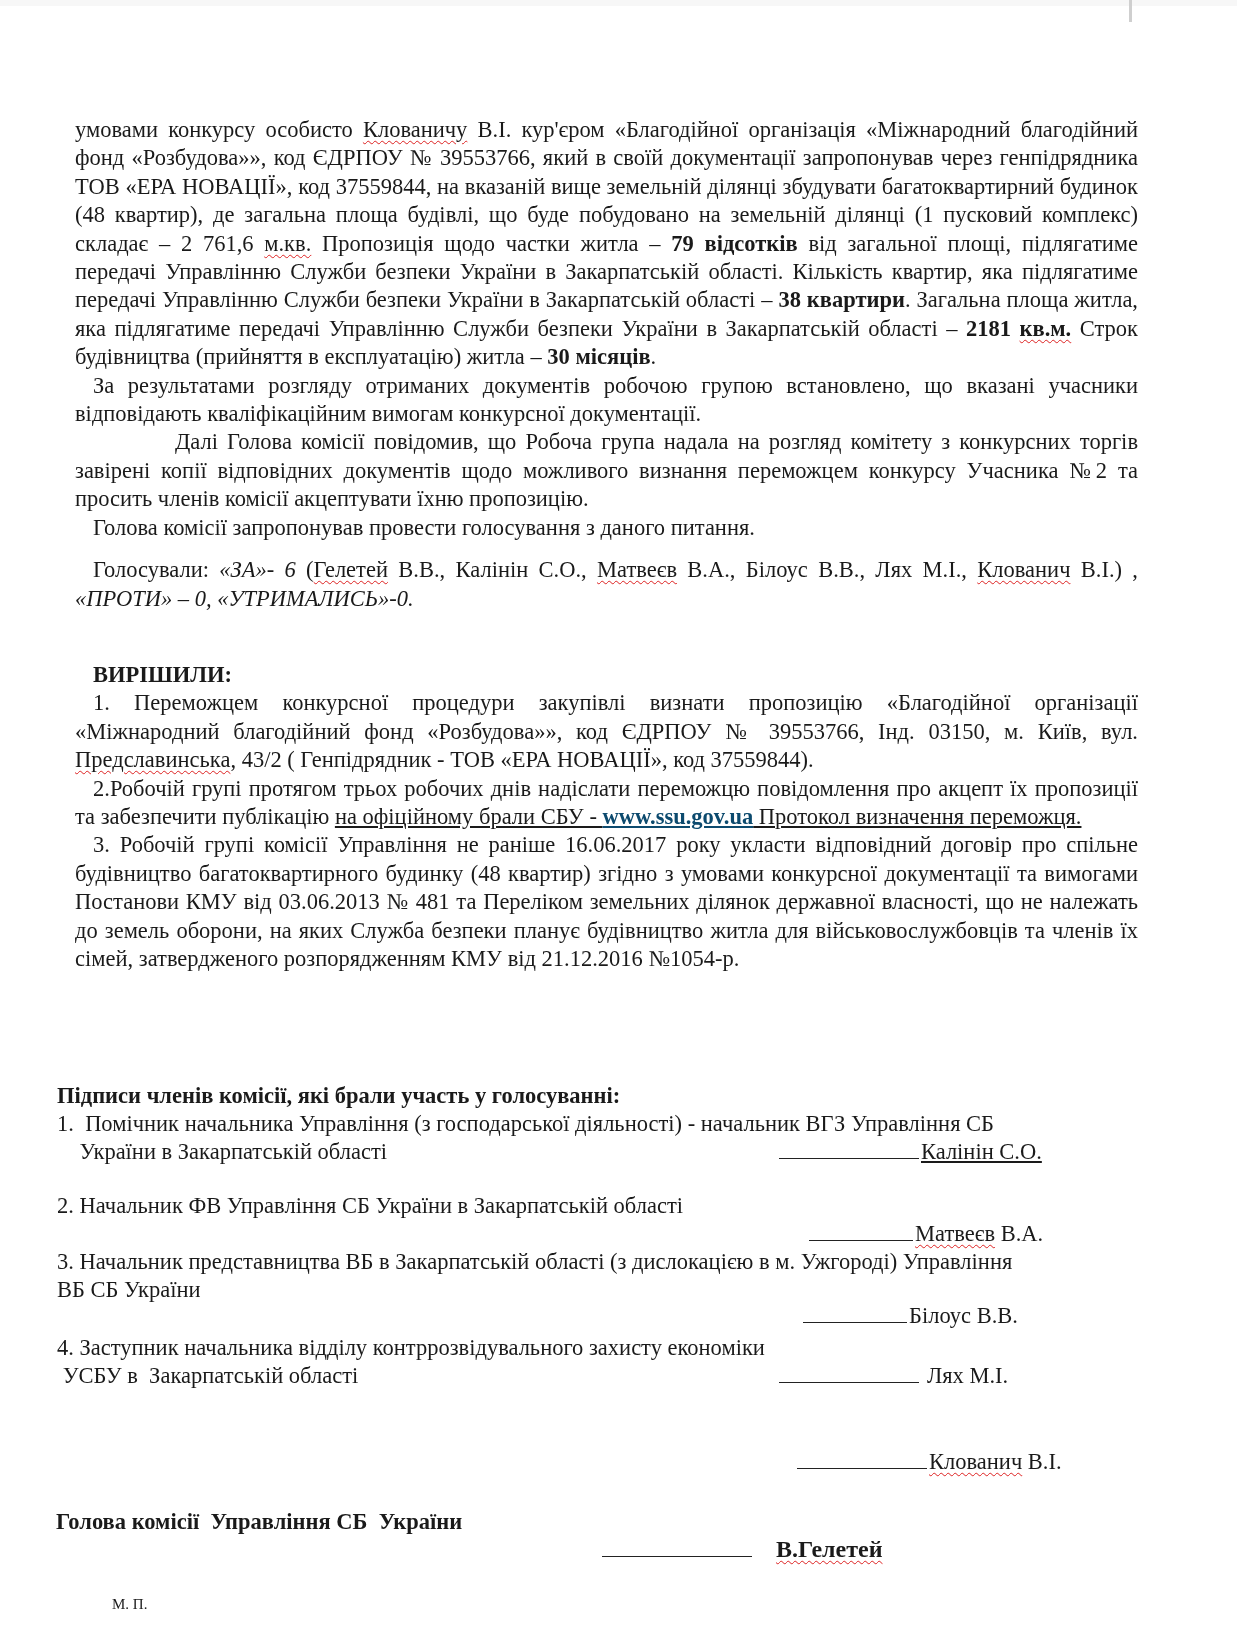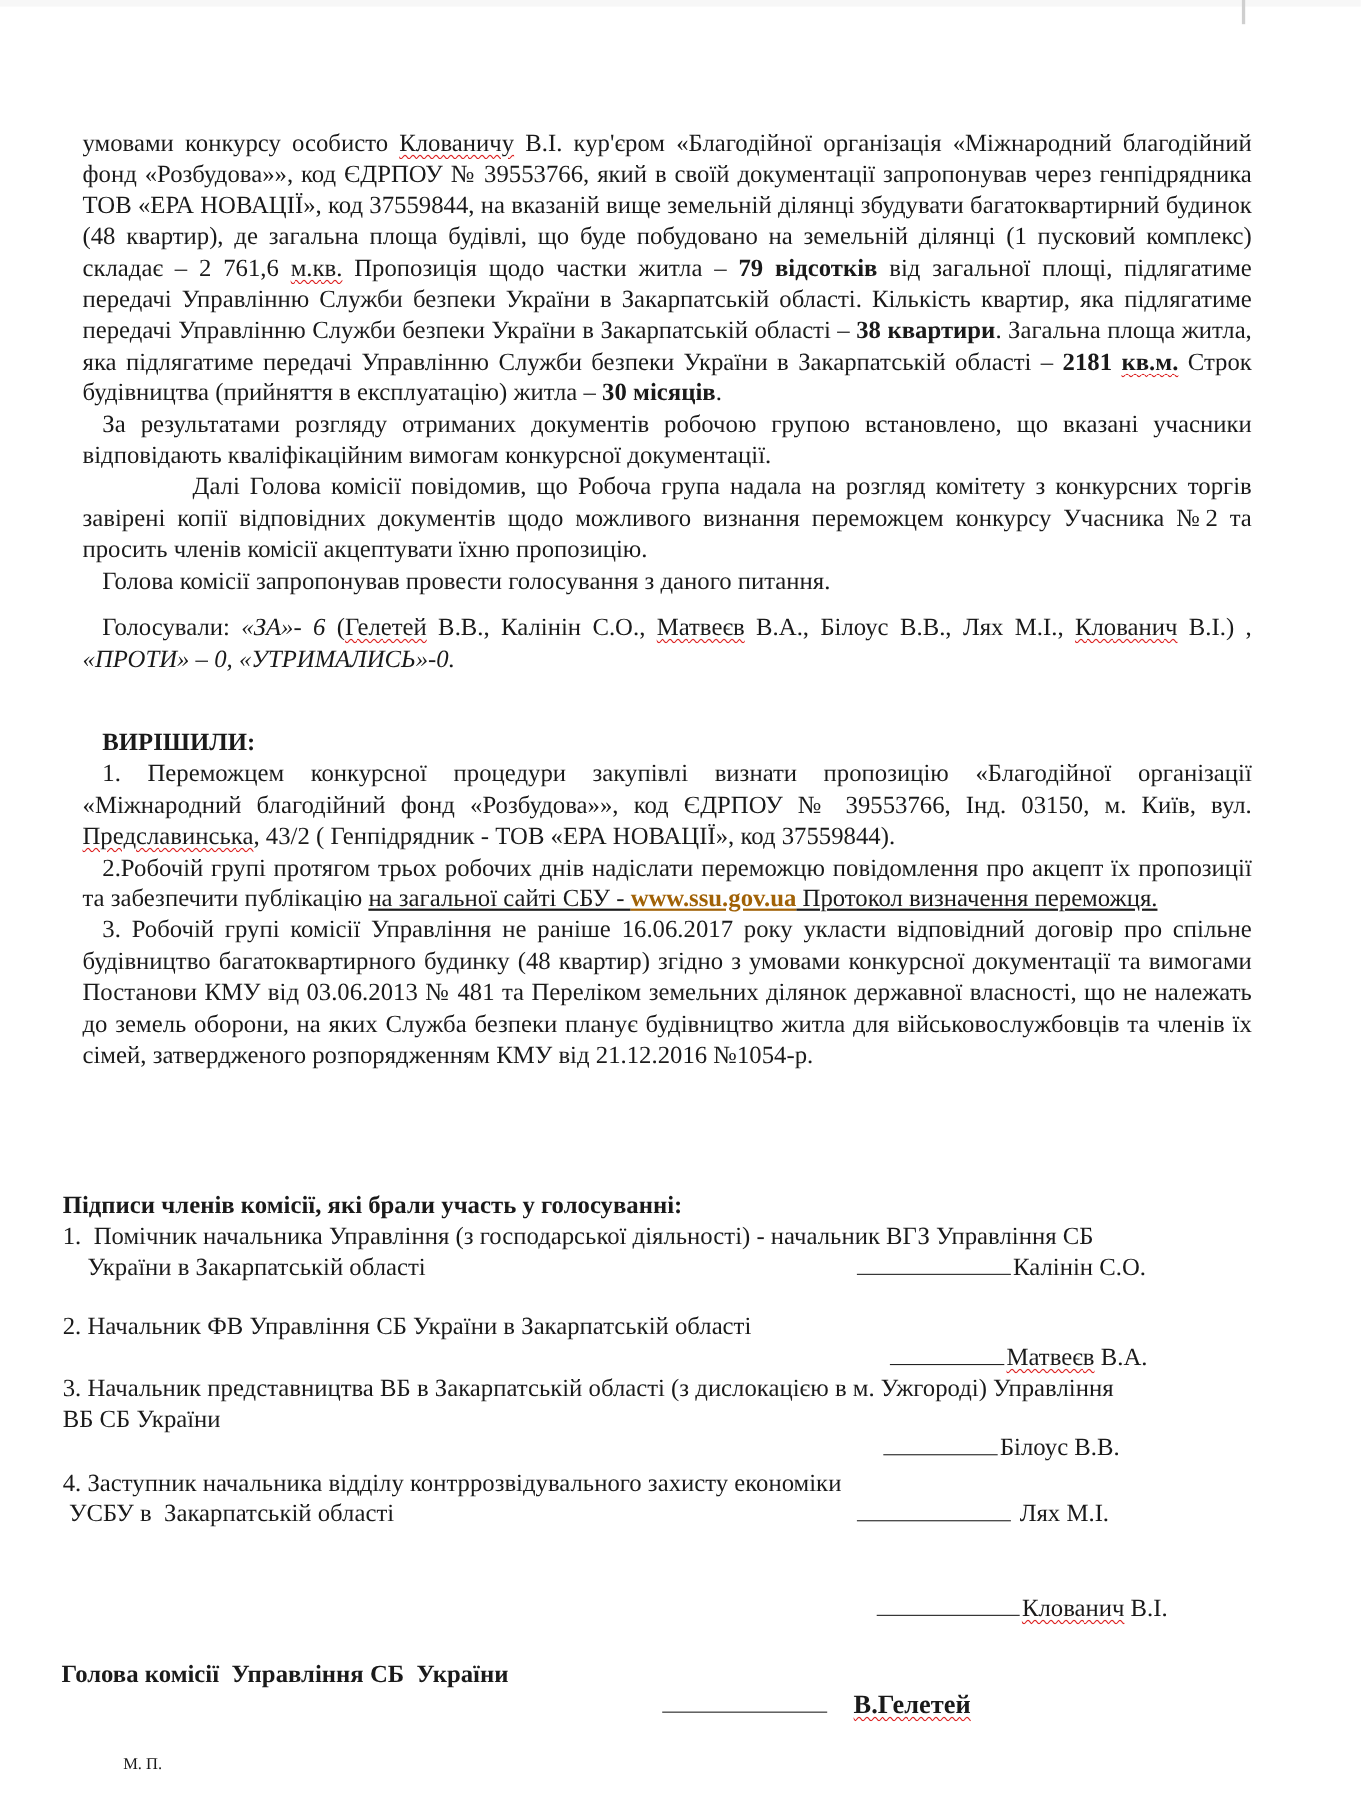--- a/index.html
+++ b/index.html
@@ -7,21 +7,21 @@
          font-family: "Liberation Serif", serif; color: #1a1a1a; }
   .page-corner { position: absolute; right: 105px; top: 0; width: 3px; height: 22px; background: #cfcfcf; }
   .top-strip { position: absolute; left: 0; top: 0; width: 1237px; height: 6px; background: #f7f7f7; }
   .doc { position: absolute; left: 75px; top: 116px; width: 1063px; font-size: 22.5px; line-height: 28.4px; }
   .p { text-align: justify; margin: 0; }
   .ind1 { text-indent: 18px; }
   .ind2 { text-indent: 100px; }
   b { font-weight: bold; }
   .spell { text-decoration: underline wavy #d22; text-decoration-thickness: 1px; text-underline-offset: 3px; }
   .ul { text-decoration: underline; }
-  .link { color: #a16207; font-weight: bold; text-decoration: underline; }
+  .link { color: #0c4a6e; font-weight: bold; text-decoration: underline; }
   i { font-style: italic; }
   .gap1 { height: 14px; }
   .gap2 { height: 48px; }
   .heading { font-weight: bold; margin: 0 0 0 18px; }
   .sigs { position: absolute; left: 57px; top: 1082px; width: 1080px; font-size: 22.5px; line-height: 28px; }
   .sig-title { font-weight: bold; margin: 0; }
   .sig-row { position: relative; margin: 0; }
   .sig-name { position: absolute; white-space: nowrap; }
   .sig-line { display: inline-block; border-bottom: 1.6px solid #222; height: 20px; vertical-align: baseline; margin-right: 2px; }
   .chair { position: absolute; left: 56px; top: 1508px; font-size: 22.5px; line-height: 28px; font-weight: bold; }
@@ -38,31 +38,31 @@
   <p class="p"><span>умовами конкурсу особисто </span><span class="spell">Клованичу</span><span> В.І. кур'єром «Благодійної організація «Міжнародний благодійний фонд «Розбудова»», код ЄДРПОУ  № 39553766, який  в своїй документації запропонував через генпідрядника ТОВ «ЕРА НОВАЦІЇ», код 37559844, на вказаній вище земельній ділянці збудувати багатоквартирний будинок (48 квартир), де загальна площа будівлі, що буде побудовано на земельній ділянці (1 пусковий комплекс) складає – 2 761,6 </span><span class="spell">м.кв.</span><span> Пропозиція щодо частки житла – </span><b>79 відсотків</b><span> від загальної площі, підлягатиме передачі Управлінню Служби безпеки України в Закарпатській області. Кількість квартир, яка підлягатиме передачі Управлінню Служби безпеки України в Закарпатській області – </span><b>38 квартири</b><span>. Загальна площа житла, яка підлягатиме передачі Управлінню Служби безпеки України в Закарпатській області – </span><b>2181 </b><b class="spell">кв.м.</b><span> Строк будівництва (прийняття в експлуатацію) житла – </span><b>30 місяців</b><span>.</span></p>
 
   <p class="p ind1">За результатами розгляду отриманих документів робочою групою встановлено, що вказані учасники відповідають кваліфікаційним вимогам конкурсної документації.</p>
   <p class="p ind2">Далі Голова комісії повідомив, що Робоча група надала на розгляд комітету з конкурсних торгів завірені копії відповідних документів щодо можливого визнання  переможцем  конкурсу Учасника №2 та просить членів комісії акцептувати їхню пропозицію.</p>
   <p class="p ind1">Голова комісії запропонував провести голосування з даного питання.</p>
   <div class="gap1"></div>
   <p class="p ind1"><span>Голосували:  </span><i>«ЗА»- 6</i><span> (</span><span class="spell">Гелетей</span><span> В.В., Калінін С.О., </span><span class="spell">Матвеєв</span><span> В.А., Білоус В.В., Лях М.І.,  </span><span class="spell">Клованич</span><span> В.І.) ,  </span><i>«ПРОТИ» – 0,</i><span>  </span><i>«УТРИМАЛИСЬ»-0.</i></p>
   <div class="gap2"></div>
   <p class="heading">ВИРІШИЛИ:</p>
   <p class="p ind1"><span>1. Переможцем конкурсної процедури  закупівлі  визнати пропозицію «Благодійної організації «Міжнародний благодійний фонд «Розбудова»», код ЄДРПОУ   № 39553766, Інд. 03150, м. Київ, вул. </span><span class="spell">Предславинська</span><span>, 43/2 ( Генпідрядник - ТОВ «ЕРА НОВАЦІЇ», код 37559844).</span></p>
-  <p class="p ind1"><span>2.Робочій групі протягом трьох  робочих днів надіслати переможцю повідомлення про акцепт їх пропозиції та забезпечити публікацію  </span><span class="ul">на загальної сайті СБУ - </span><a class="link">www.ssu.gov.ua</a><span class="ul"> Протокол визначення переможця.</span></p>
+  <p class="p ind1"><span>2.Робочій групі протягом трьох  робочих днів надіслати переможцю повідомлення про акцепт їх пропозиції та забезпечити публікацію  </span><span class="ul">на офіційному брали СБУ - </span><a class="link">www.ssu.gov.ua</a><span class="ul"> Протокол визначення переможця.</span></p>
   <p class="p ind1">3. Робочій групі комісії Управління не раніше 16.06.2017 року укласти відповідний договір про спільне будівництво багатоквартирного будинку (48 квартир) згідно з умовами конкурсної документації та вимогами  Постанови  КМУ від 03.06.2013 № 481 та  Переліком земельних ділянок державної власності, що не належать до земель оборони, на яких Служба безпеки планує будівництво житла для військовослужбовців та членів їх сімей, затвердженого розпорядженням КМУ від 21.12.2016 №1054-р.</p>
 </div>
 
 <div class="sigs">
   <p class="sig-title">Підписи членів комісії, які брали участь у голосуванні:</p>
 
   <div class="sig-row" style="height:82px;">
     <div style="white-space:pre;">1.  Помічник начальника Управління (з господарської діяльності) - начальник ВГЗ Управління СБ</div>
     <div style="white-space:pre;">    України в Закарпатській області</div>
-    <div class="sig-name" style="left:722px; top:28px;"><span class="sig-line" style="width:140px;"></span><span>Калінін С.О.</span></div>
+    <div class="sig-name" style="left:722px; top:28px;text-decoration:underline;"><span class="sig-line" style="width:140px;"></span><span>Калінін С.О.</span></div>
   </div>
 
   <div class="sig-row" style="height:56px;">
     <div>2. Начальник ФВ Управління СБ України в Закарпатській області</div>
     <div class="sig-name" style="left:752px; top:28px;"><span class="sig-line" style="width:104px;"></span><span class="spell">Матвеєв</span><span> В.А.</span></div>
   </div>
 
   <div class="sig-row" style="height:86px;">
     <div>3. Начальник представництва ВБ в Закарпатській області (з дислокацією в м. Ужгороді) Управління</div>
     <div>ВБ СБ України</div>

